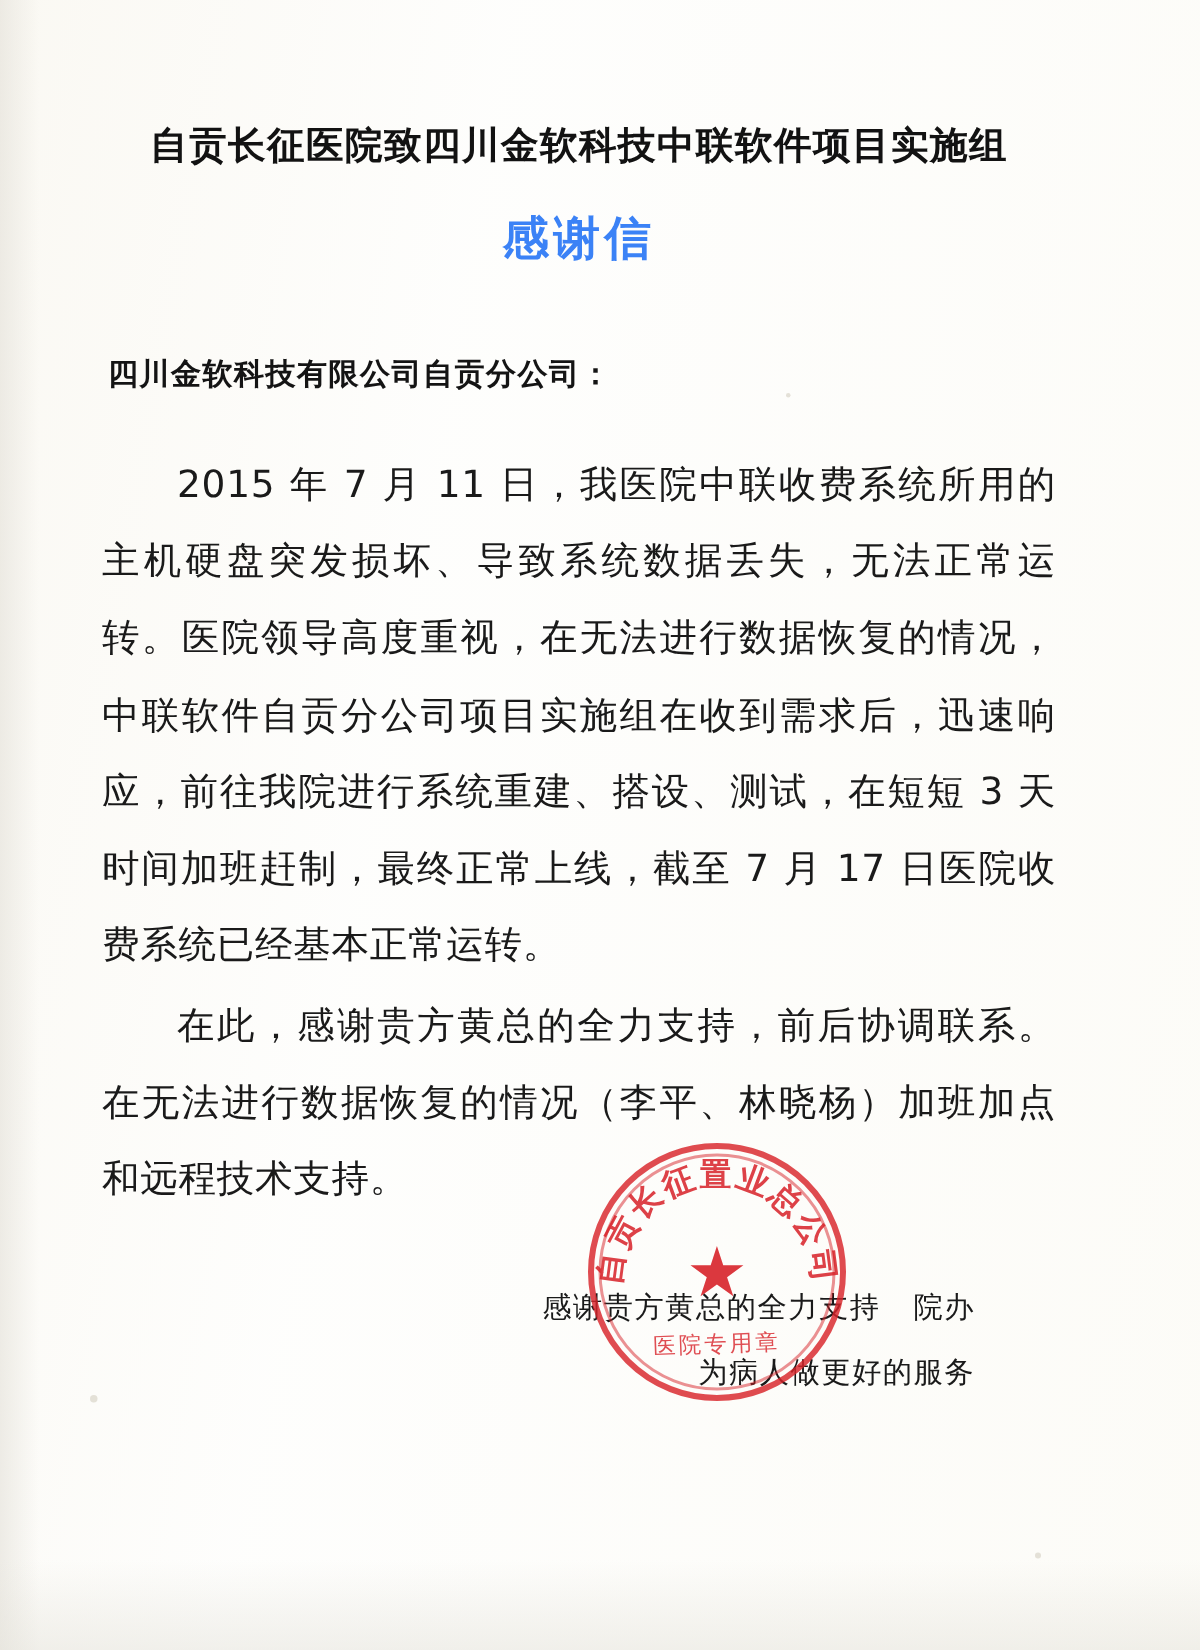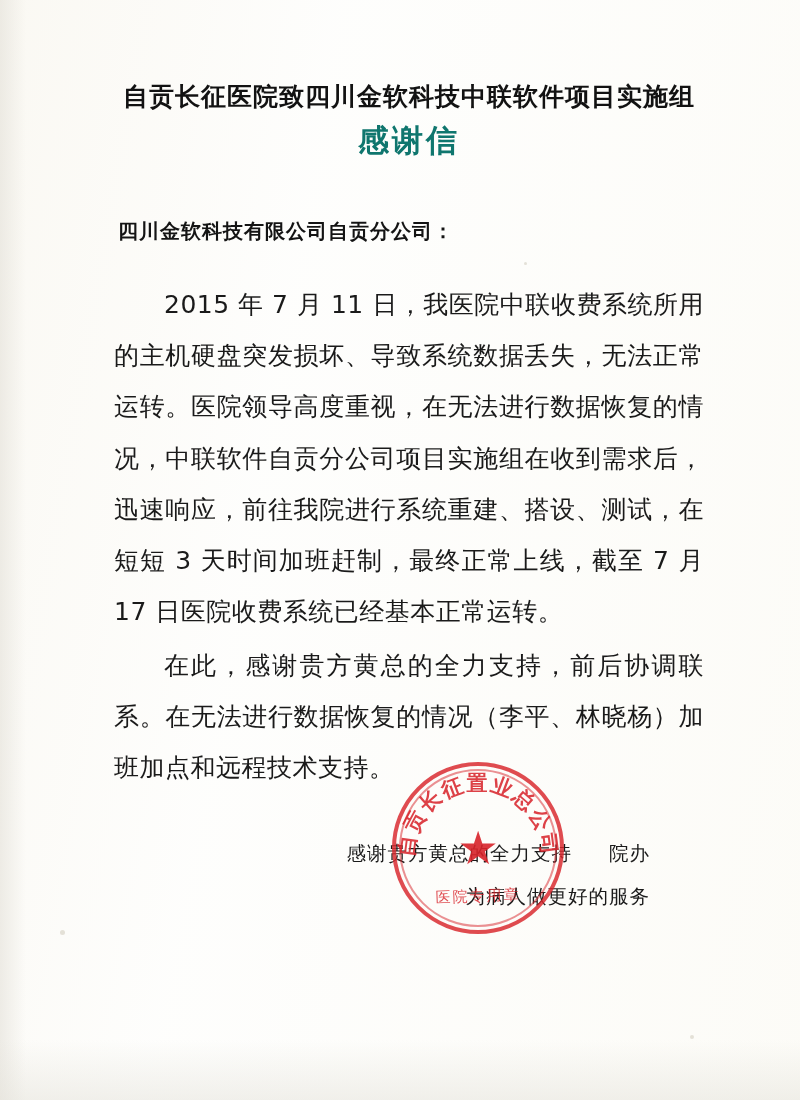--- a/index.html
+++ b/index.html
@@ -45,42 +45,42 @@
   .speck {
     position: absolute;
     background: #cfcabb;
     border-radius: 50%;
     opacity: .55;
     pointer-events: none;
   }
 
   .content {
     position: relative;
-    padding: 80px 96px 0 114px;
+    padding: 80px 96px 0 68px;
   }
 
   .title-block {
     text-align: center;
     margin-bottom: 56px;
   }
   .title-line1 {
     font-family: "DejaVu Sans", "Liberation Sans", sans-serif;
     font-weight: bold;
     font-size: 25px;
     letter-spacing: 1px;
     color: #121212;
     line-height: 1.35;
   }
   .title-line2 {
     font-family: "DejaVu Sans", "Liberation Sans", sans-serif;
     font-weight: bold;
     font-size: 31px;
     letter-spacing: 3px;
-    color: #0f766e;
-    margin-top: 6px;
+    color: #3b82f6;
+    margin-top: 24px;
   }
 
   .salutation {
     font-size: 20px;
     font-weight: bold;
     color: #141414;
     letter-spacing: 1px;
     margin: 10px 0 34px 4px;
   }
 
@@ -104,21 +104,21 @@
     padding-right: 54px;
   }
   .sign-line {
     font-size: 19.5px;
     color: #1a1a1a;
     letter-spacing: 1px;
     line-height: 2.2;
   }
   .sign-unit .dept {
     display: inline-block;
-    margin-left: 37px;
+    margin-left: 22px;
   }
 
   
   .seal {
     position: absolute;
     left: 392px;
     top: 762px;
     width: 172px;
     height: 172px;
     pointer-events: none;

